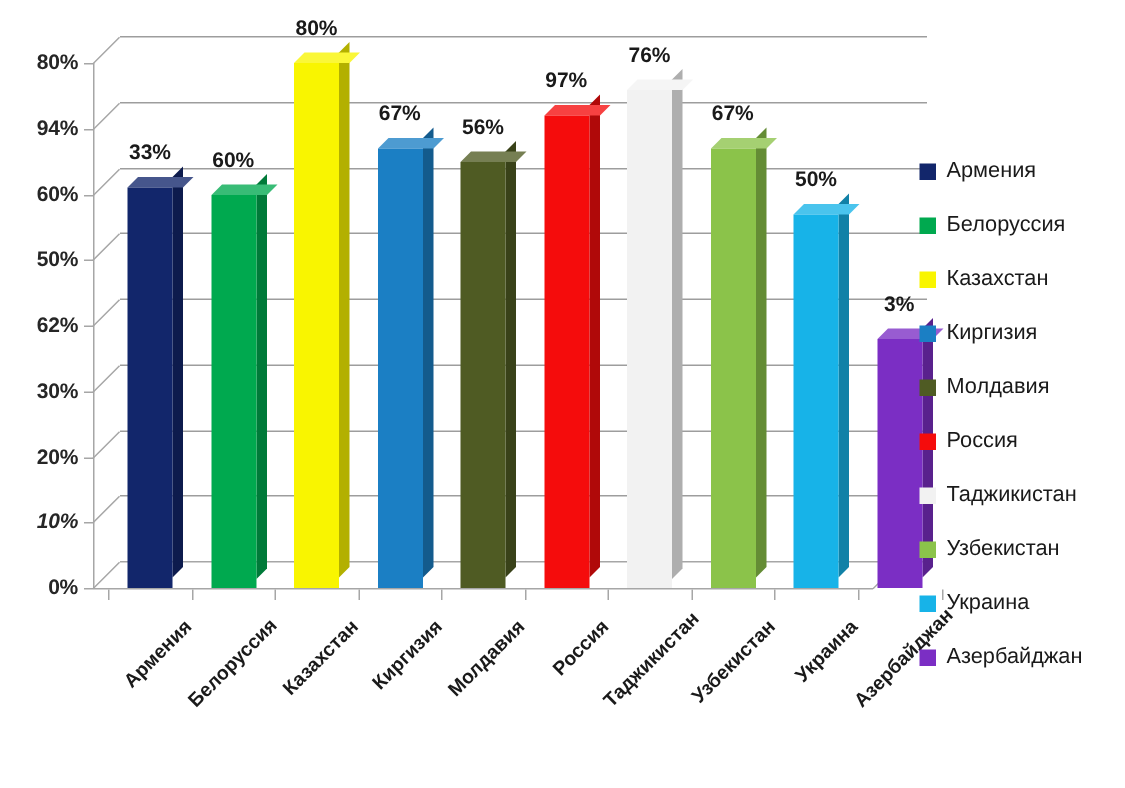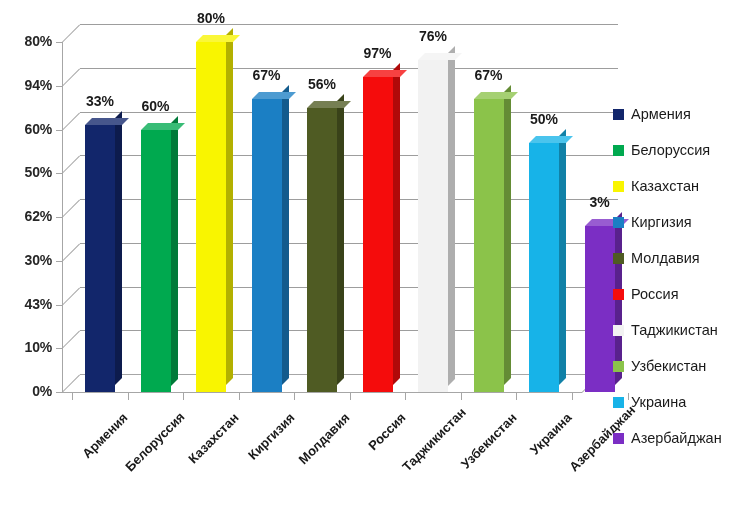--- a/index.html
+++ b/index.html
@@ -157,25 +157,25 @@
 
 <div id="chart-root">
 
   <div id="plot-area">
       <div class="ytick-mark" style="left: 56px; top: 392px;"></div>
       <div class="depth-line" style="left: 62px; top: 392px; width: 25.4558px; transform: rotate(-45deg);"></div>
       <div class="ytick-label" style="left: 4px; top: 383px;">0%</div>
       <div class="ytick-mark" style="left: 56px; top: 348.25px;"></div>
       <div class="depth-line" style="left: 62px; top: 348.25px; width: 25.4558px; transform: rotate(-45deg);"></div>
       <div class="gridline gridline-back" style="left: 80px; top: 330.25px; width: 538px;"></div>
-      <div class="ytick-label" style="left: 4px; top: 339.25px;">10%</div>
+      <div class="ytick-label" style="left: 4px; top: 339.25px; font-style: italic;">10%</div>
       <div class="ytick-mark" style="left: 56px; top: 304.5px;"></div>
       <div class="depth-line" style="left: 62px; top: 304.5px; width: 25.4558px; transform: rotate(-45deg);"></div>
       <div class="gridline gridline-back" style="left: 80px; top: 286.5px; width: 538px;"></div>
-      <div class="ytick-label" style="left: 4px; top: 295.5px;">43%</div>
+      <div class="ytick-label" style="left: 4px; top: 295.5px;">20%</div>
       <div class="ytick-mark" style="left: 56px; top: 260.75px;"></div>
       <div class="depth-line" style="left: 62px; top: 260.75px; width: 25.4558px; transform: rotate(-45deg);"></div>
       <div class="gridline gridline-back" style="left: 80px; top: 242.75px; width: 538px;"></div>
       <div class="ytick-label" style="left: 4px; top: 251.75px;">30%</div>
       <div class="ytick-mark" style="left: 56px; top: 217px;"></div>
       <div class="depth-line" style="left: 62px; top: 217px; width: 25.4558px; transform: rotate(-45deg);"></div>
       <div class="gridline gridline-back" style="left: 80px; top: 199px; width: 538px;"></div>
       <div class="ytick-label" style="left: 4px; top: 208px;">62%</div>
       <div class="ytick-mark" style="left: 56px; top: 173.25px;"></div>
       <div class="depth-line" style="left: 62px; top: 173.25px; width: 25.4558px; transform: rotate(-45deg);"></div>

